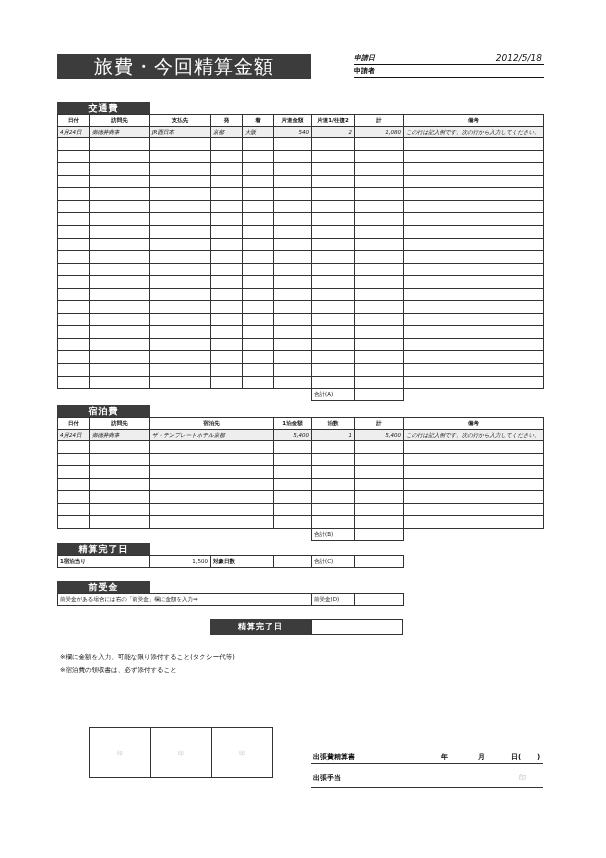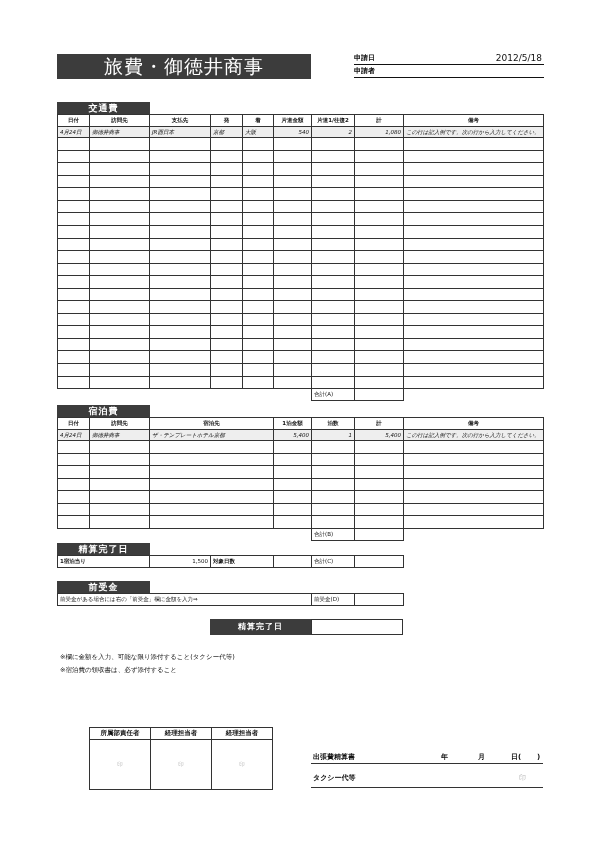--- a/index.html
+++ b/index.html
@@ -17,23 +17,23 @@
   .noborder{border:none !important;}
   .note{left:60px;font-size:6.5px;line-height:10px;}
   .settle-label{left:210px;top:619px;width:101px;height:16px;background:#3c3c3c;color:#fff;font-size:8px;font-weight:bold;line-height:16px;text-align:center;letter-spacing:1px;}
   .settle-val{left:311px;top:619px;width:92px;height:16px;border:1px solid #333;}
   .stamp{color:#bbb;font-size:7px;text-align:center;}
   .sign-line{left:311px;width:232px;border-bottom:1px solid #333;height:14px;font-size:7px;font-weight:bold;line-height:14px;}
 </style>
 </head>
 <body>
 
-<div class="abs title-band">旅費・御徳井商事</div>
-
-<div class="abs meta-row" style="top:53px;">
+<div class="abs title-band">旅費・今回精算金額</div>
+
+<div class="abs meta-row" style="top:53px;font-style:italic;">
   <span>申請日</span>
   <span class="val">2012/5/18</span>
 </div>
 <div class="abs meta-row" style="top:66px;">
   <span>申請者</span>
   <span class="val"></span>
 </div>
 
 <div class="abs band" style="top:102px;">交通費</div>
 <table class="grid" id="transport-table" style="left:57px;top:114px;width:486px;">
@@ -454,36 +454,31 @@
 <div class="abs note" style="top:652px;">※欄に金額を入力、可能な限り添付すること(タクシー代等)</div>
 <div class="abs note" style="top:665px;">※宿泊費の領収書は、必ず添付すること</div>
 
 <table class="grid" style="left:89px;top:727px;width:183px;">
   <colgroup>
       <col style="width:61px">
       <col style="width:61px">
       <col style="width:61px">
     </colgroup>
   <tbody>
-      <tr>
-    <th style="font-size:6.5px">所属部責任者</th>
-    <th style="font-size:6.5px">経理担当者</th>
-    <th style="font-size:6.5px">経理担当者</th>
-  </tr>
   <tr>
     <td class="stamp" style="height:50px">印</td>
     <td class="stamp" style="height:50px">印</td>
     <td class="stamp" style="height:50px">印</td>
   </tr>
 </tbody>
   </table>
 
 <div class="abs sign-line" style="top:750px;">
   <span style="position:absolute;left:2px">出張費精算書</span>
   <span style="position:absolute;left:130px">年</span>
   <span style="position:absolute;left:167px">月</span>
   <span style="position:absolute;left:200px">日(</span>
   <span style="position:absolute;left:226px">)</span>
 </div>
 <div class="abs sign-line" style="top:771px;height:17px;">
-  <span style="position:absolute;left:2px">タクシー代等</span>
+  <span style="position:absolute;left:2px">出張手当</span>
   <span class="stamp" style="position:absolute;left:208px;font-weight:normal">印</span>
 </div>
 
 </body></html>

